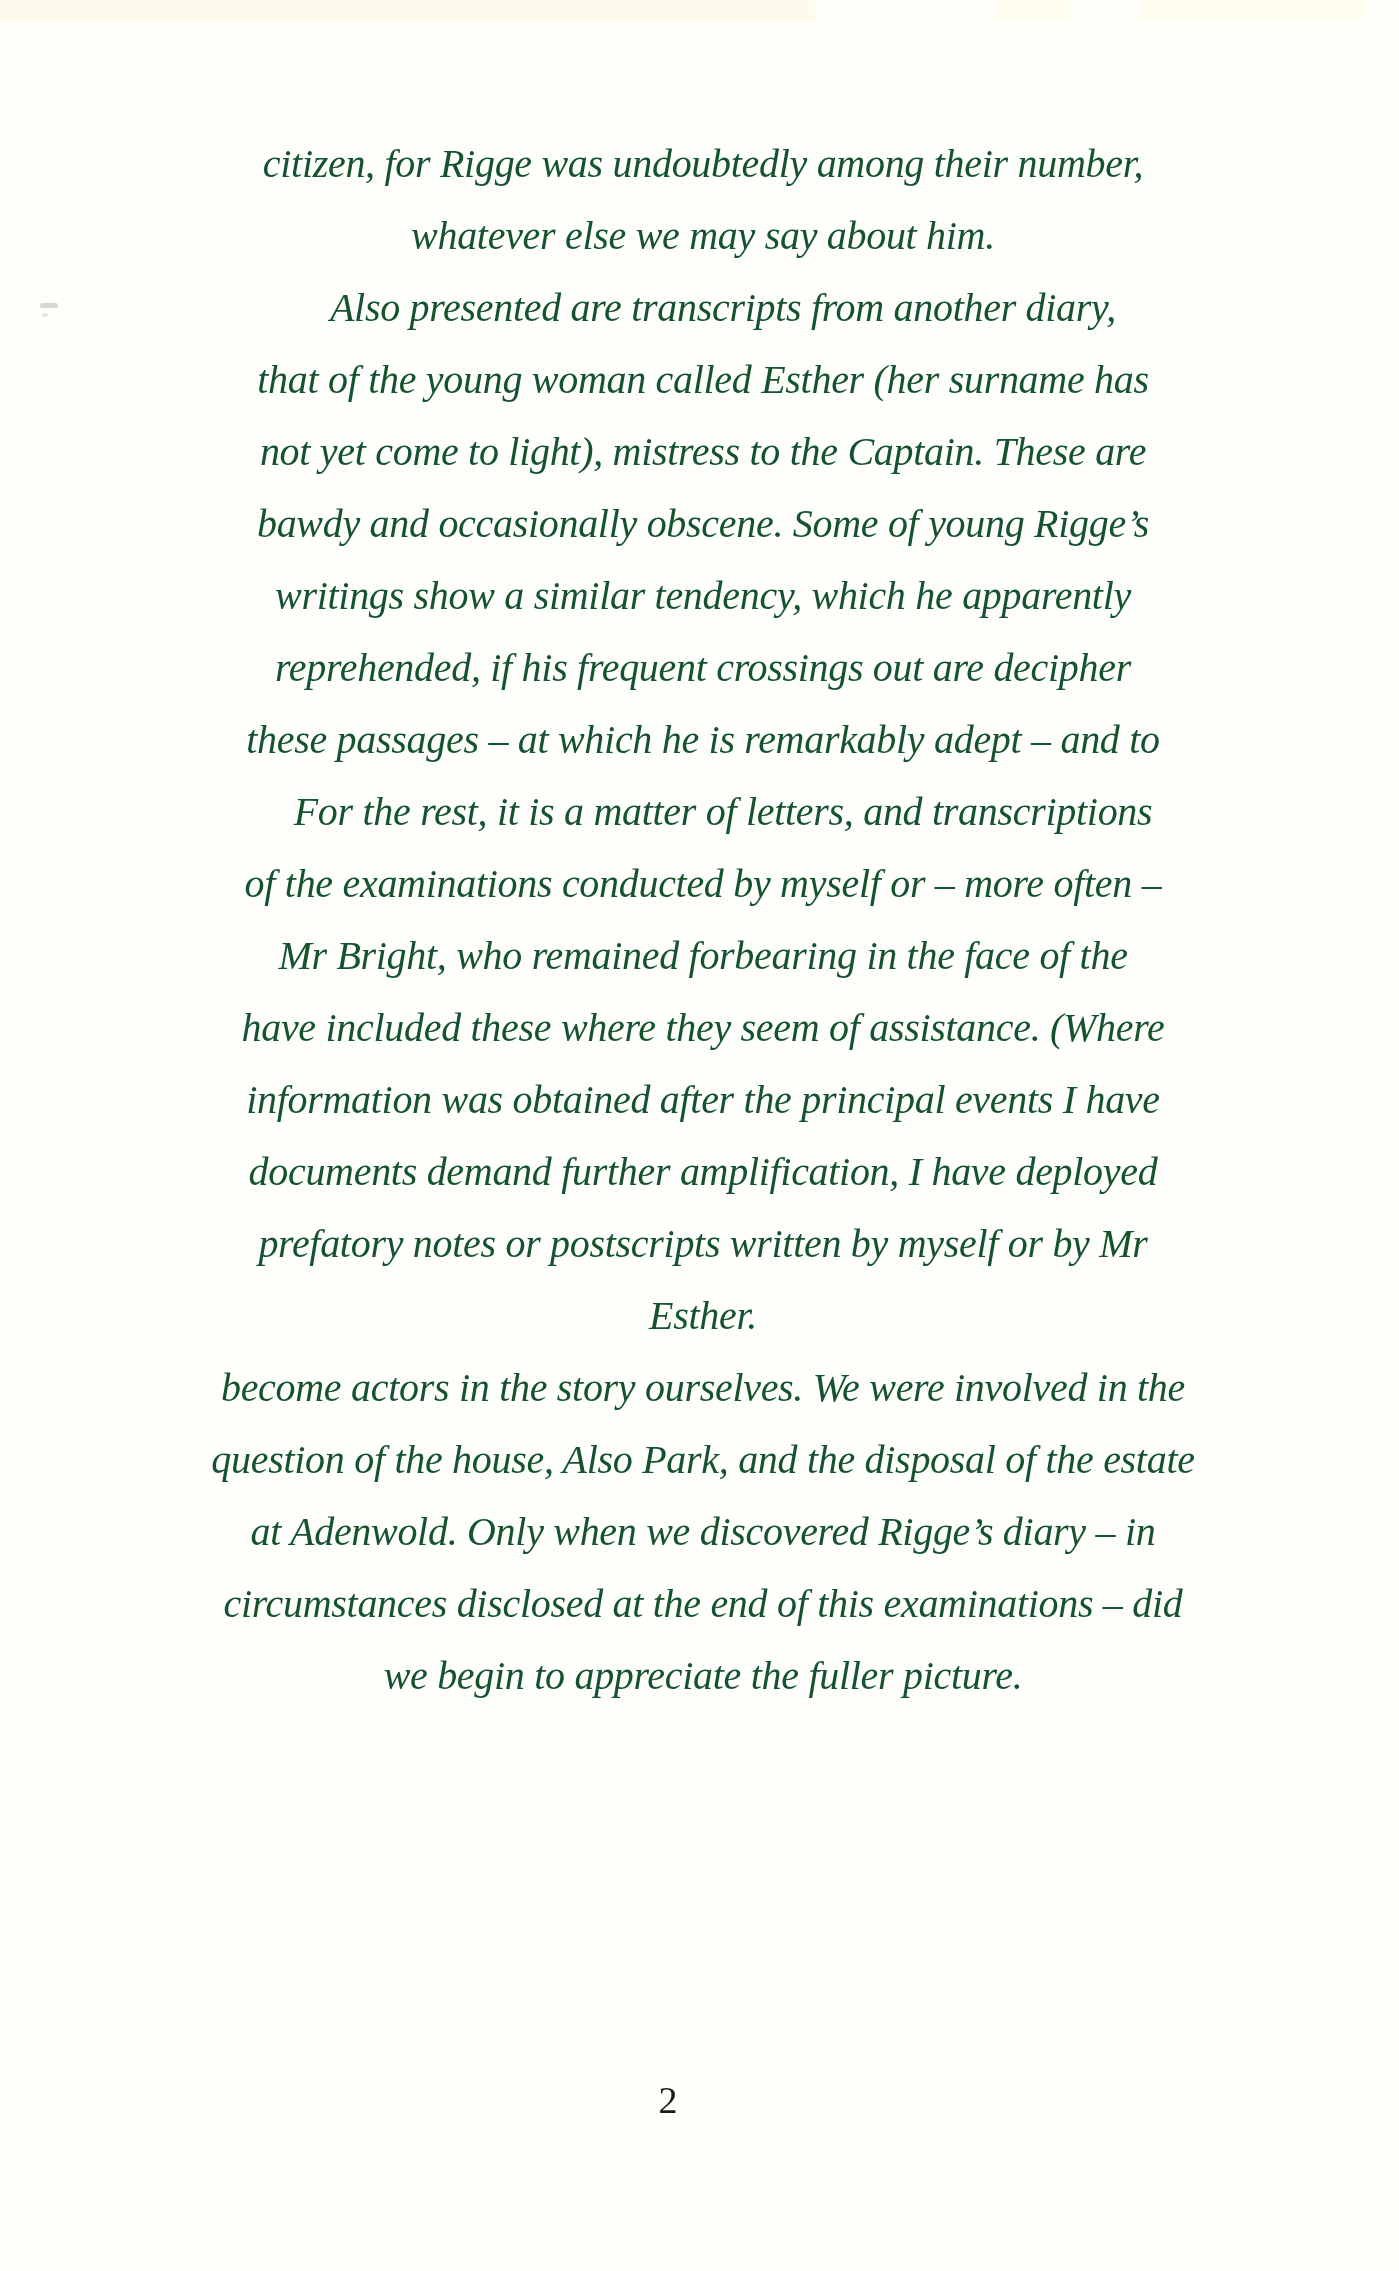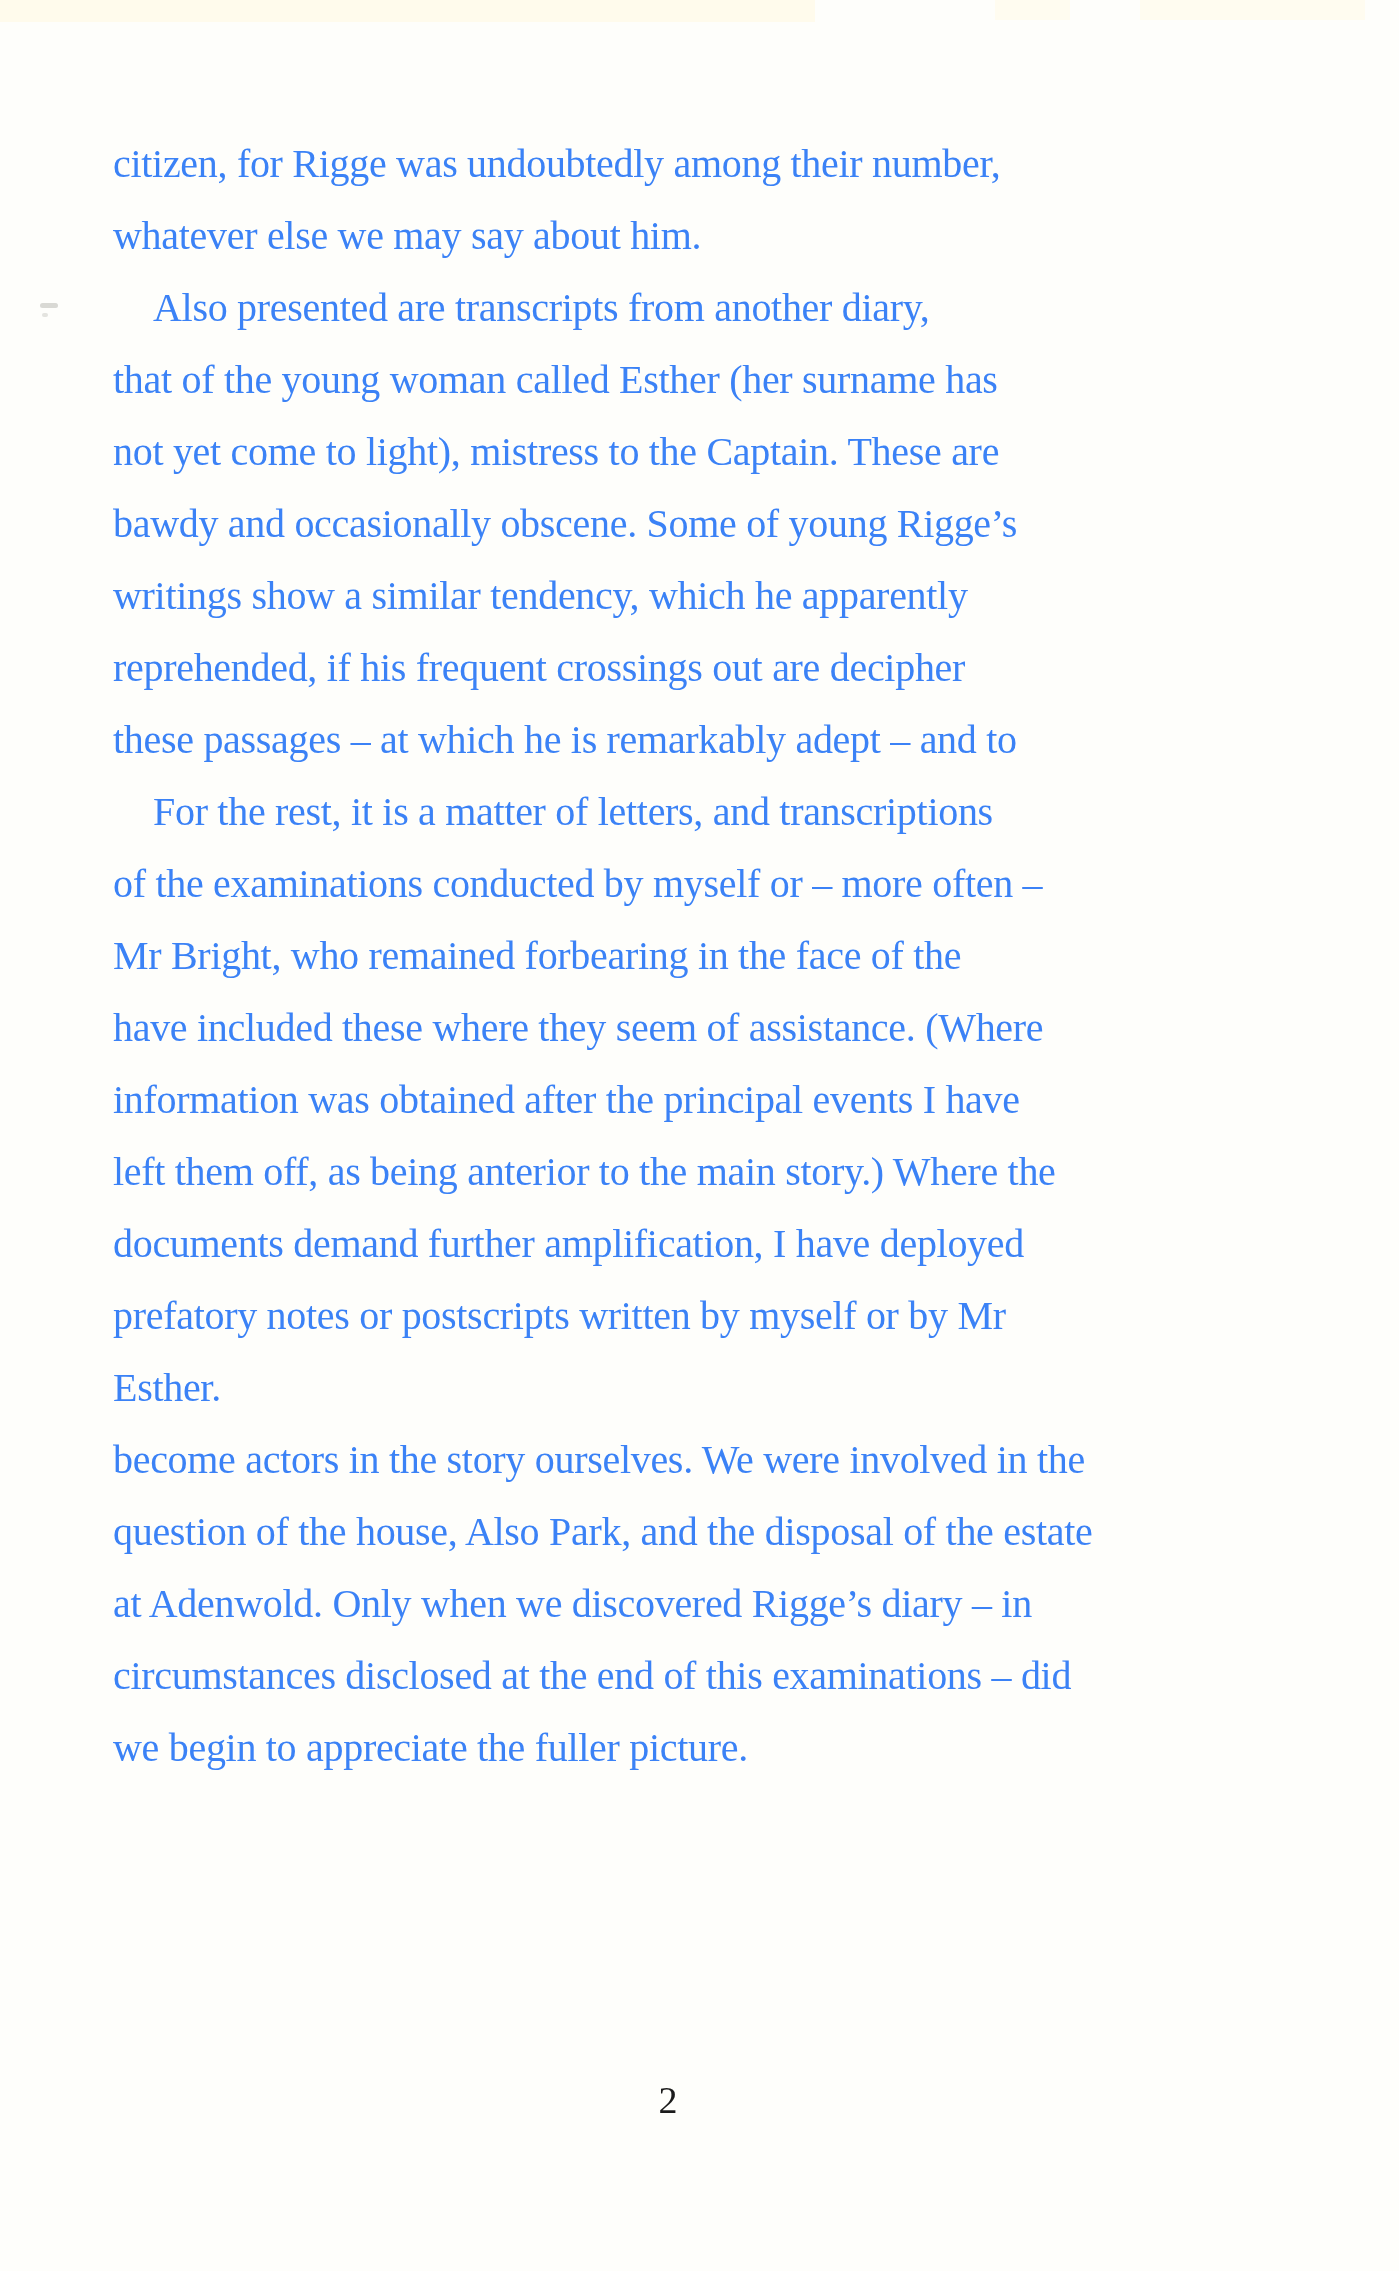--- a/index.html
+++ b/index.html
@@ -46,25 +46,26 @@
     width: 6px; height: 4px;
     background: #c9c9c4;
     border-radius: 2px;
     opacity: .5;
   }
   .text-block {
     position: absolute;
     left: 113px;
     top: 128px;
     width: 1180px;
-    color: #3b82f6;
+    color: #14532d;
+    font-style: italic;
     font-size: 40px;
     line-height: 72px;
     letter-spacing: -0.3px;
-    text-align: left;
+    text-align: center;
     white-space: nowrap;
   }
   .line {
     height: 72px;
   }
   .line.indent {
     padding-left: 40px;
   }
   .folio {
     position: absolute;
@@ -95,21 +96,20 @@
   <div class="line">not yet come to light), mistress to the Captain. These are</div>
   <div class="line">bawdy and occasionally obscene. Some of young Rigge’s</div>
   <div class="line">writings show a similar tendency, which he apparently</div>
   <div class="line">reprehended, if his frequent crossings out are decipher</div>
   <div class="line">these passages – at which he is remarkably adept – and to</div>
   <div class="line indent">For the rest, it is a matter of letters, and transcriptions</div>
   <div class="line">of the examinations conducted by myself or – more often –</div>
   <div class="line">Mr Bright, who remained forbearing in the face of the</div>
   <div class="line">have included these where they seem of assistance. (Where</div>
   <div class="line">information was obtained after the principal events I have</div>
-  <div class="line">left them off, as being anterior to the main story.) Where the</div>
   <div class="line">documents demand further amplification, I have deployed</div>
   <div class="line">prefatory notes or postscripts written by myself or by Mr</div>
   <div class="line">Esther.</div>
   <div class="line">become actors in the story ourselves. We were involved in the</div>
   <div class="line">question of the house, Also Park, and the disposal of the estate</div>
   <div class="line">at Adenwold. Only when we discovered Rigge’s diary – in</div>
   <div class="line">circumstances disclosed at the end of this examinations – did</div>
   <div class="line">we begin to appreciate the fuller picture.</div>
 </div>
 

